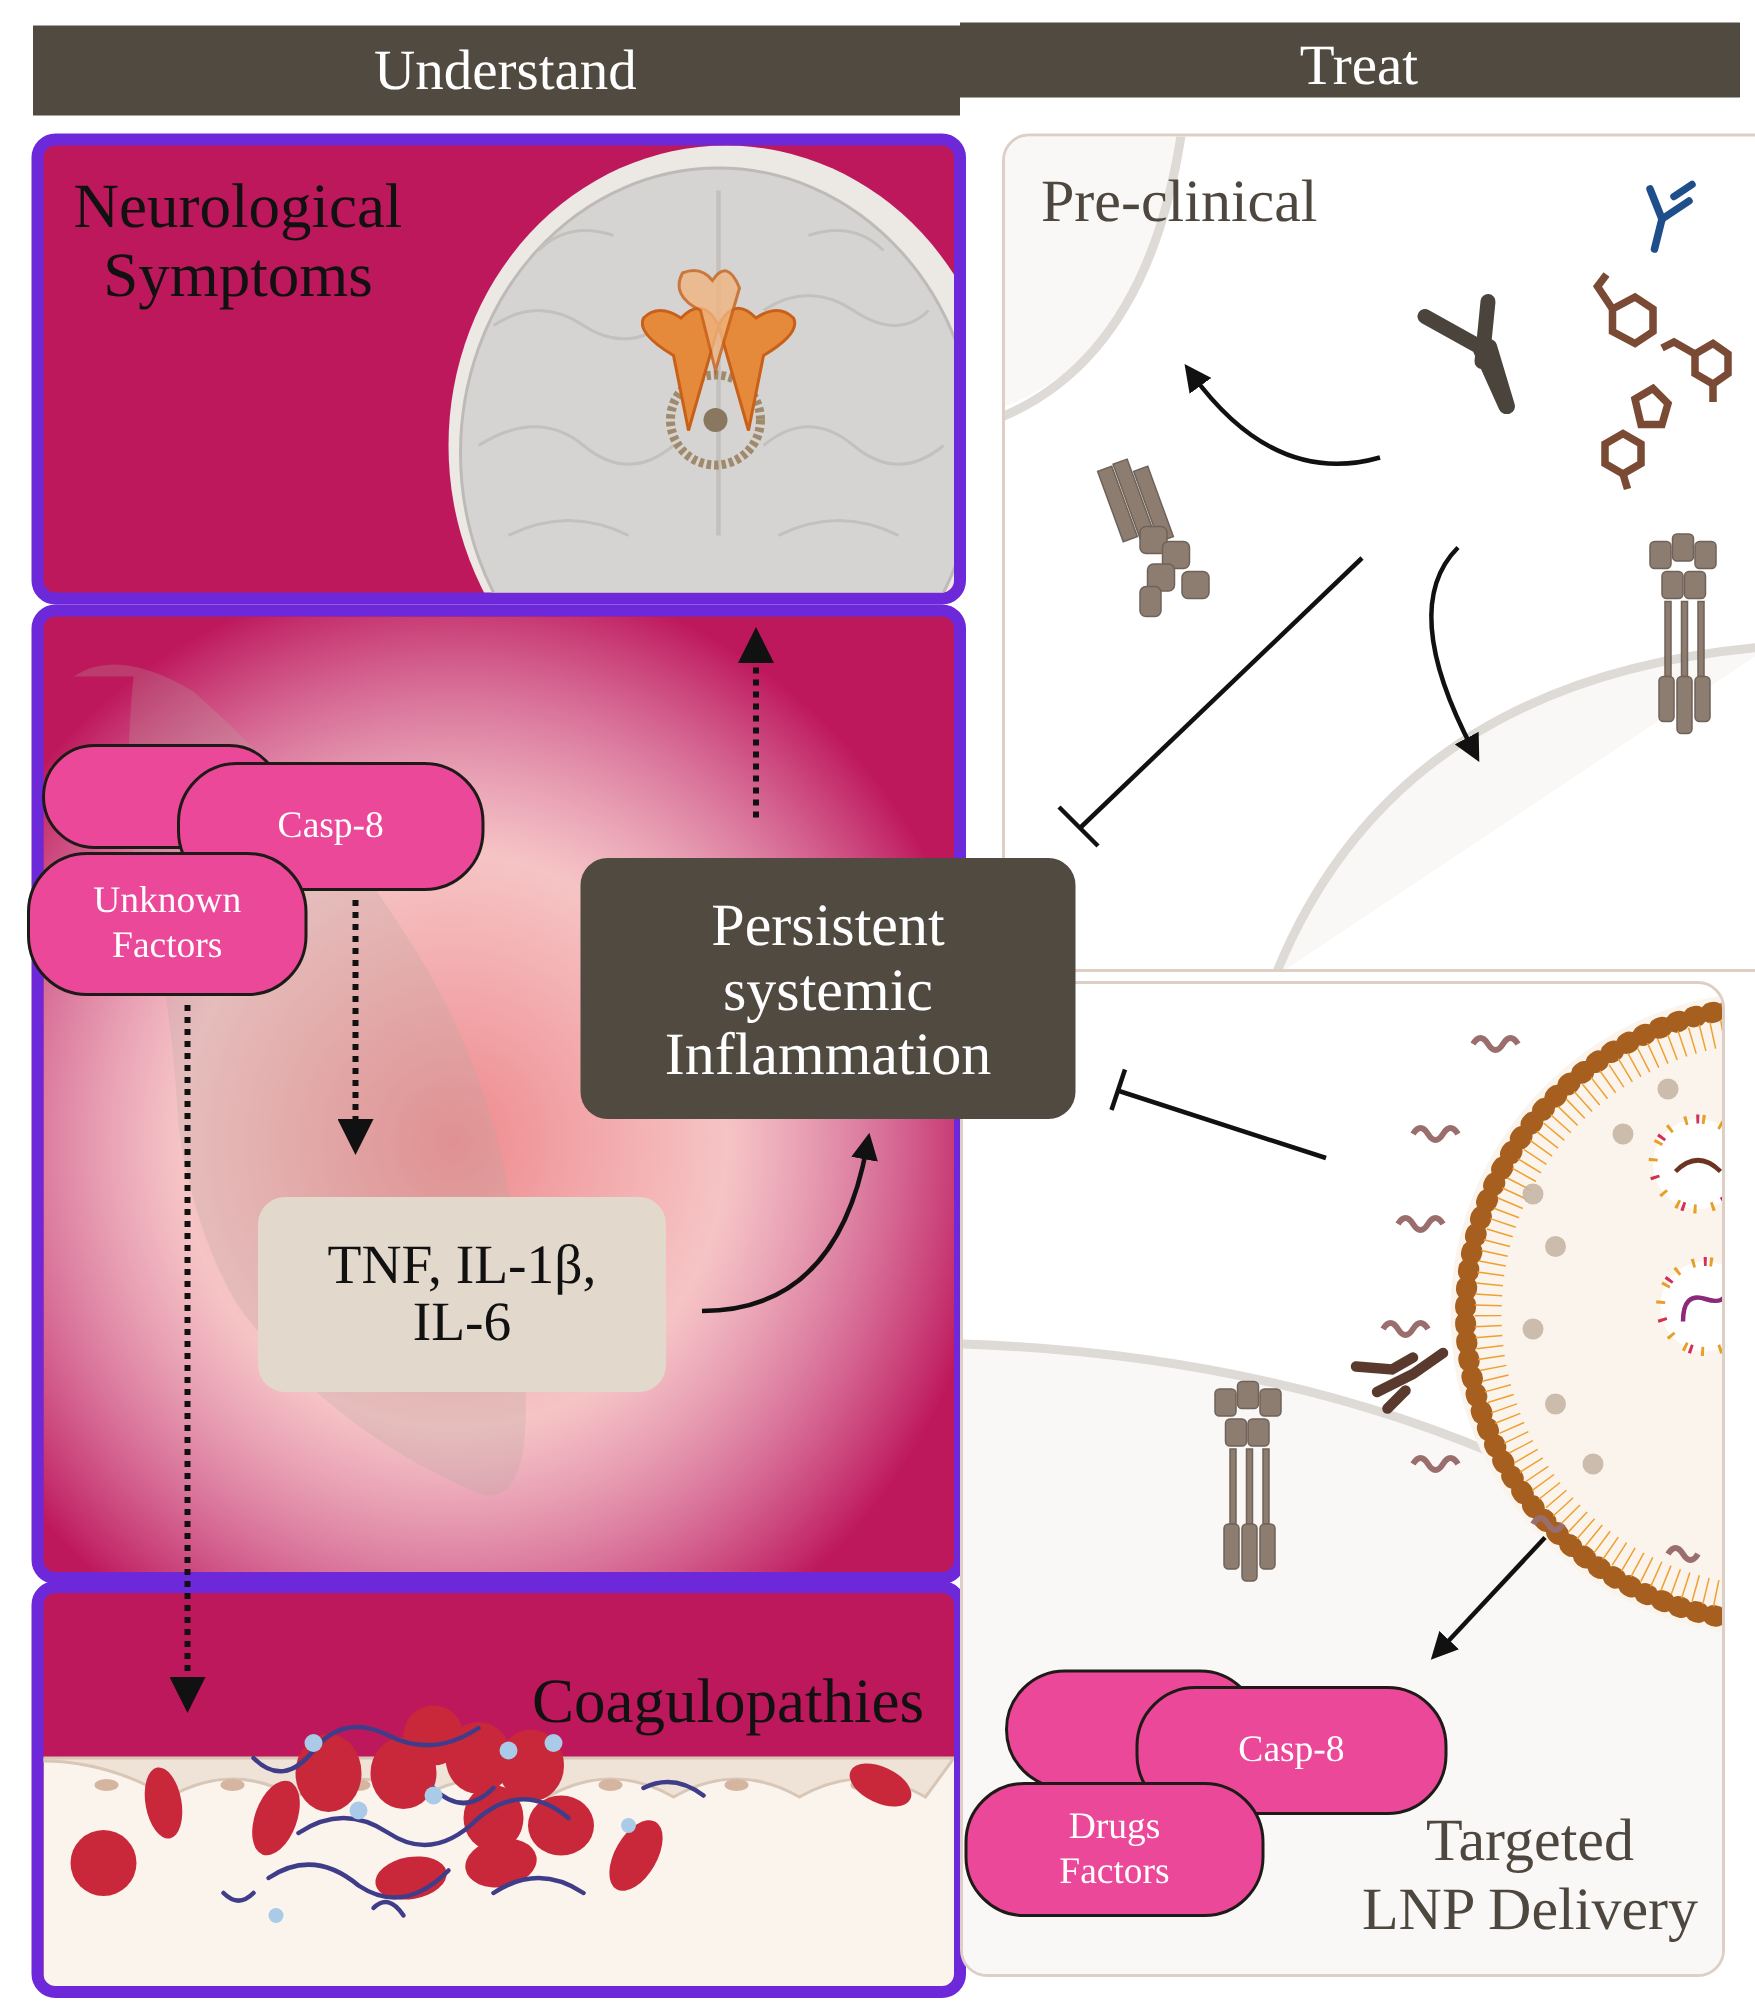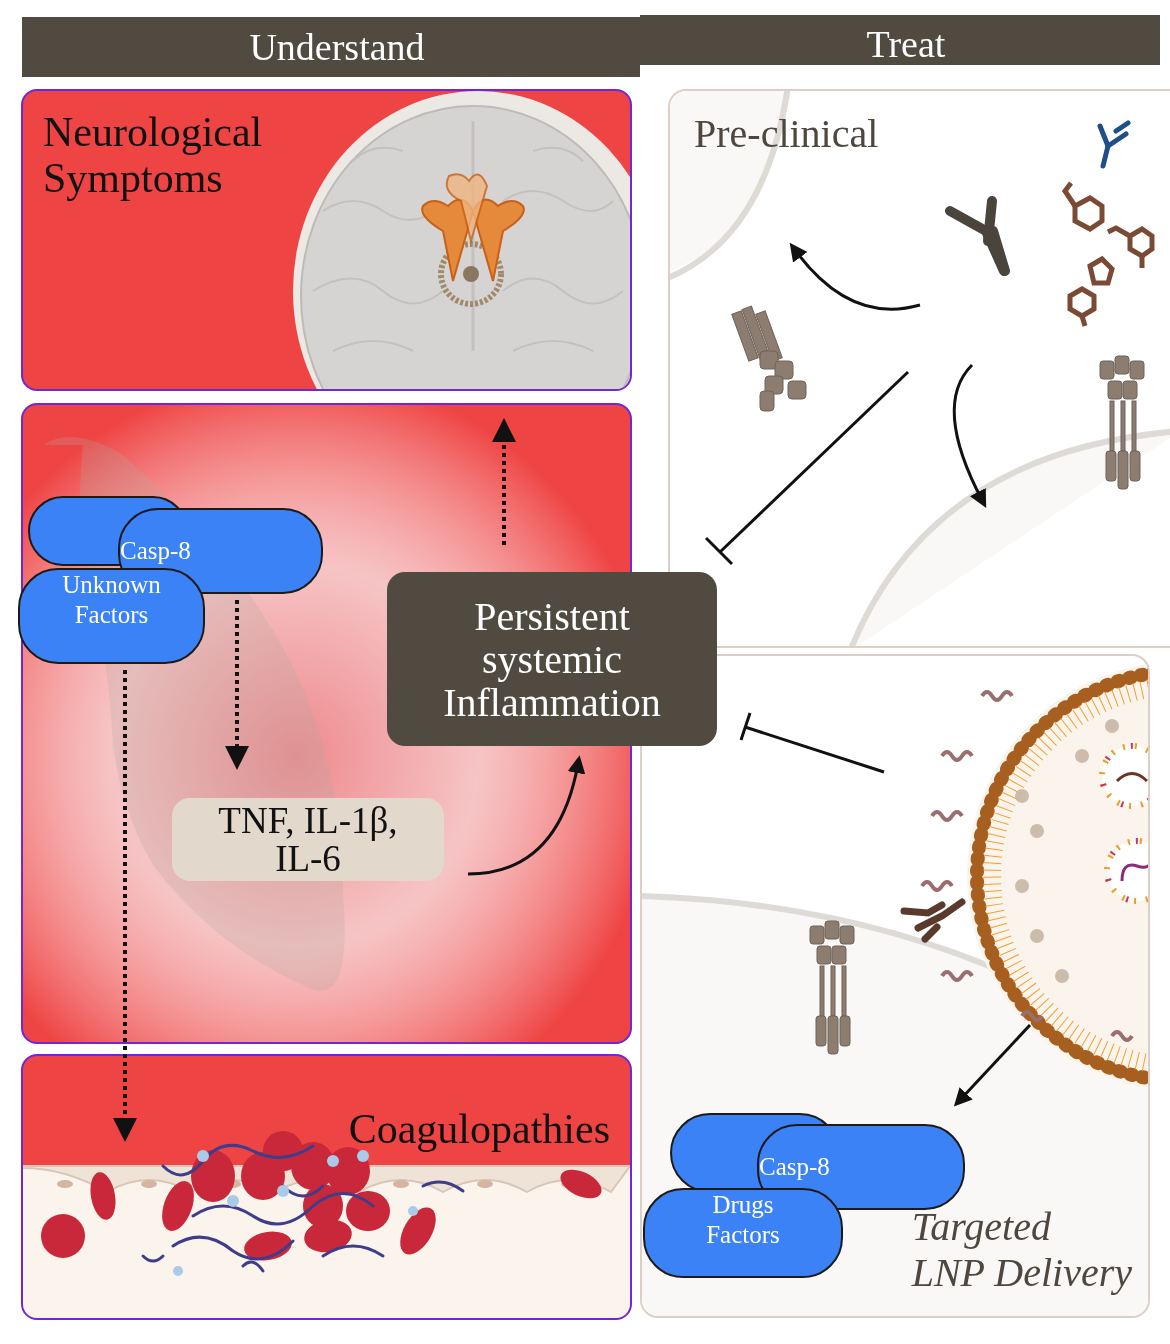--- a/index.html
+++ b/index.html
@@ -1,21 +1,21 @@
 <!DOCTYPE html>
 <html><head>
 <meta charset="utf-8">
 <style>
   html,body{margin:0;padding:0;background:#fff;}
   body{width:1170px;height:1344px;position:relative;overflow:hidden;font-family:"Liberation Serif","DejaVu Serif",serif;}
   .abs{position:absolute;}
   .header{position:absolute;background:#514a40;color:#fff;text-align:center;font-size:38px;line-height:60px;height:60px;padding-left:12px;}
-  .panel{position:absolute;border:2px solid #6d28d9;border-radius:16px;background:#ef4444;overflow:hidden;}
+  .panel{position:absolute;border:8px solid #6d28d9;border-radius:16px;background:#be185d;overflow:hidden;text-align:center;}
   .panel-light{position:absolute;border:2px solid #ddcfc6;border-radius:18px;background:#fff;overflow:hidden;}
-  .pill{position:absolute;background:#3b82f6;border:2px solid #1d1a17;border-radius:40px;color:#fff;text-align:center;font-size:25px;line-height:30px;display:flex;align-items:center;justify-content:flex-start;box-sizing:border-box;}
+  .pill{position:absolute;background:#ec4899;border:2px solid #1d1a17;border-radius:40px;color:#fff;text-align:center;font-size:25px;line-height:30px;display:flex;align-items:center;justify-content:center;box-sizing:border-box;}
   .title-dark{position:absolute;font-size:42px;line-height:46px;color:#111;}
   .title-grey{position:absolute;font-size:40px;line-height:46px;color:#4e473f;}
   svg{position:absolute;left:0;top:0;overflow:visible;}
 </style>
 </head>
 <body>
 
 <div class="header" style="left:22px;top:17px;width:606px;">
   <span>Understand</span>
 </div>
@@ -120,21 +120,21 @@
 
 <div class="pill" style="left:28px;top:496px;width:160px;height:70px;"></div>
 <div class="pill" style="left:118px;top:508px;width:205px;height:86px;">
   <span>Casp-8</span>
 </div>
 <div class="pill" style="left:18px;top:568px;width:187px;height:96px;flex-direction:column;">
   <span>Unknown</span>
   <span>Factors</span>
 </div>
 
-<div class="abs" style="left:172px;top:798px;width:272px;height:83px;background:#e3d8cc;border-radius:18px;font-size:37px;line-height:38px;color:#111;display:flex;flex-direction:column;align-items:center;justify-content:center;">
+<div class="abs" style="left:172px;top:798px;width:272px;height:130px;background:#e3d8cc;border-radius:18px;font-size:37px;line-height:38px;color:#111;display:flex;flex-direction:column;align-items:center;justify-content:center;">
   <span>TNF, IL-1β,</span>
   <span>IL-6</span>
 </div>
 
 <div class="panel-light" style="left:668px;top:89px;width:506px;height:555px;padding-left:20px;">
   <svg width="506" height="555">
     <path d="M0 0 L120 0 q-20 140 -120 180 z" fill="#faf8f6"></path>
     <path d="M120 -20 q-20 170 -130 210" stroke="#dedad6" stroke-width="6" fill="none"></path>
     <path d="M-10 240 q80 -30 200 -260" stroke="none" fill="none"></path>
     <path d="M180 560 q80 -200 330 -220" stroke="#dedad6" stroke-width="6" fill="#faf8f6"></path>
@@ -241,21 +241,21 @@
       <rect x="175" y="290" width="14" height="18" rx="3"></rect>
         <rect x="190" y="290" width="14" height="18" rx="3"></rect>
       <rect x="178" y="310" width="4" height="50"></rect>
         <rect x="189" y="310" width="4" height="50"></rect>
         <rect x="200" y="310" width="4" height="50"></rect>
       <rect x="174" y="360" width="10" height="30" rx="3"></rect>
         <rect x="186" y="360" width="10" height="38" rx="3"></rect>
         <rect x="198" y="360" width="10" height="30" rx="3"></rect>
     </g>
   </svg>
-  <div class="title-grey" style="right:16px;top:548px;text-align:left;font-style:italic;">
+  <div class="title-grey" style="right:16px;top:548px;text-align:center;">
     <div>Targeted</div>
     <div>LNP Delivery</div>
   </div>
 </div>
 
 <div class="pill" style="left:670px;top:1113px;width:170px;height:80px;"></div>
 <div class="pill" style="left:757px;top:1124px;width:208px;height:86px;">
   <span>Casp-8</span>
 </div>
 <div class="pill" style="left:643px;top:1188px;width:200px;height:90px;flex-direction:column;">

